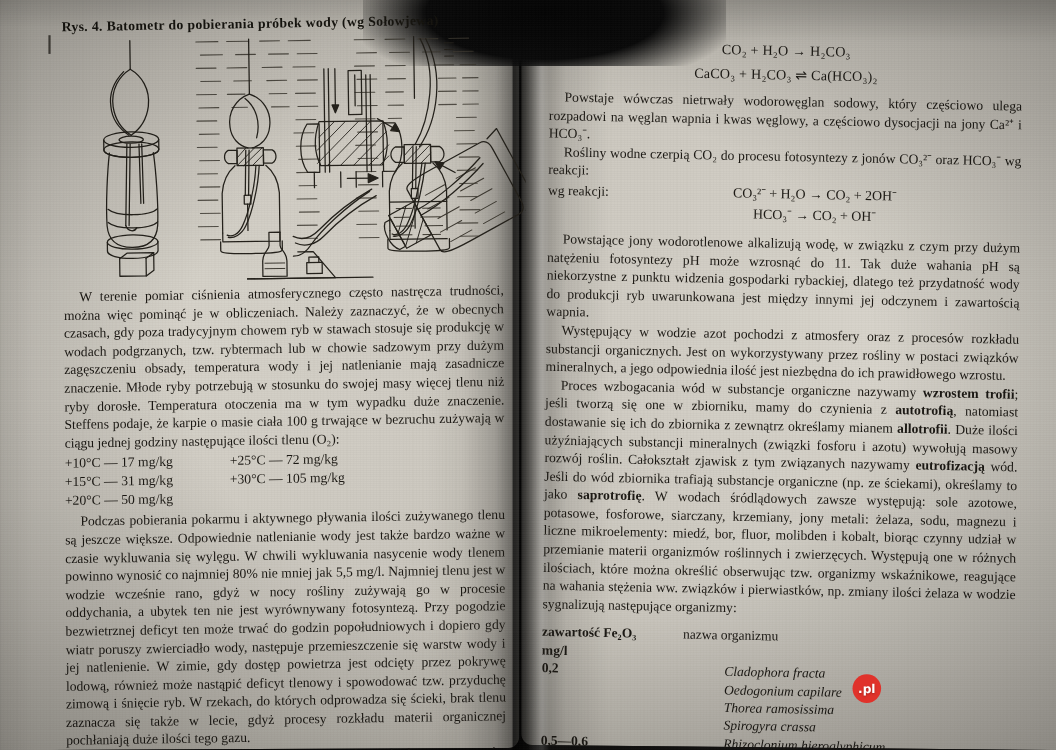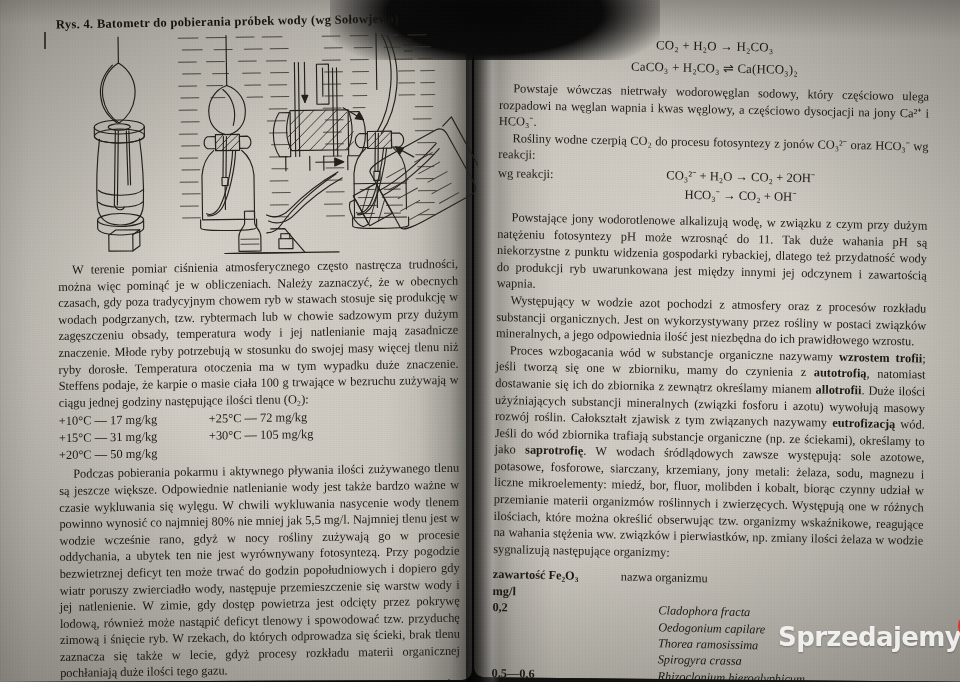--- a/index.html
+++ b/index.html
@@ -557,17 +557,16 @@
 
       </div>
 
     </div>
   </div>
 
   <div class="grain"></div>
   <div class="vignette"></div>
 
   <div class="watermark">
-    <span>Sprzedajemy</span>
     <span class="wm-badge">.pl</span>
   </div>
 
 </div>
 
 </body></html>

